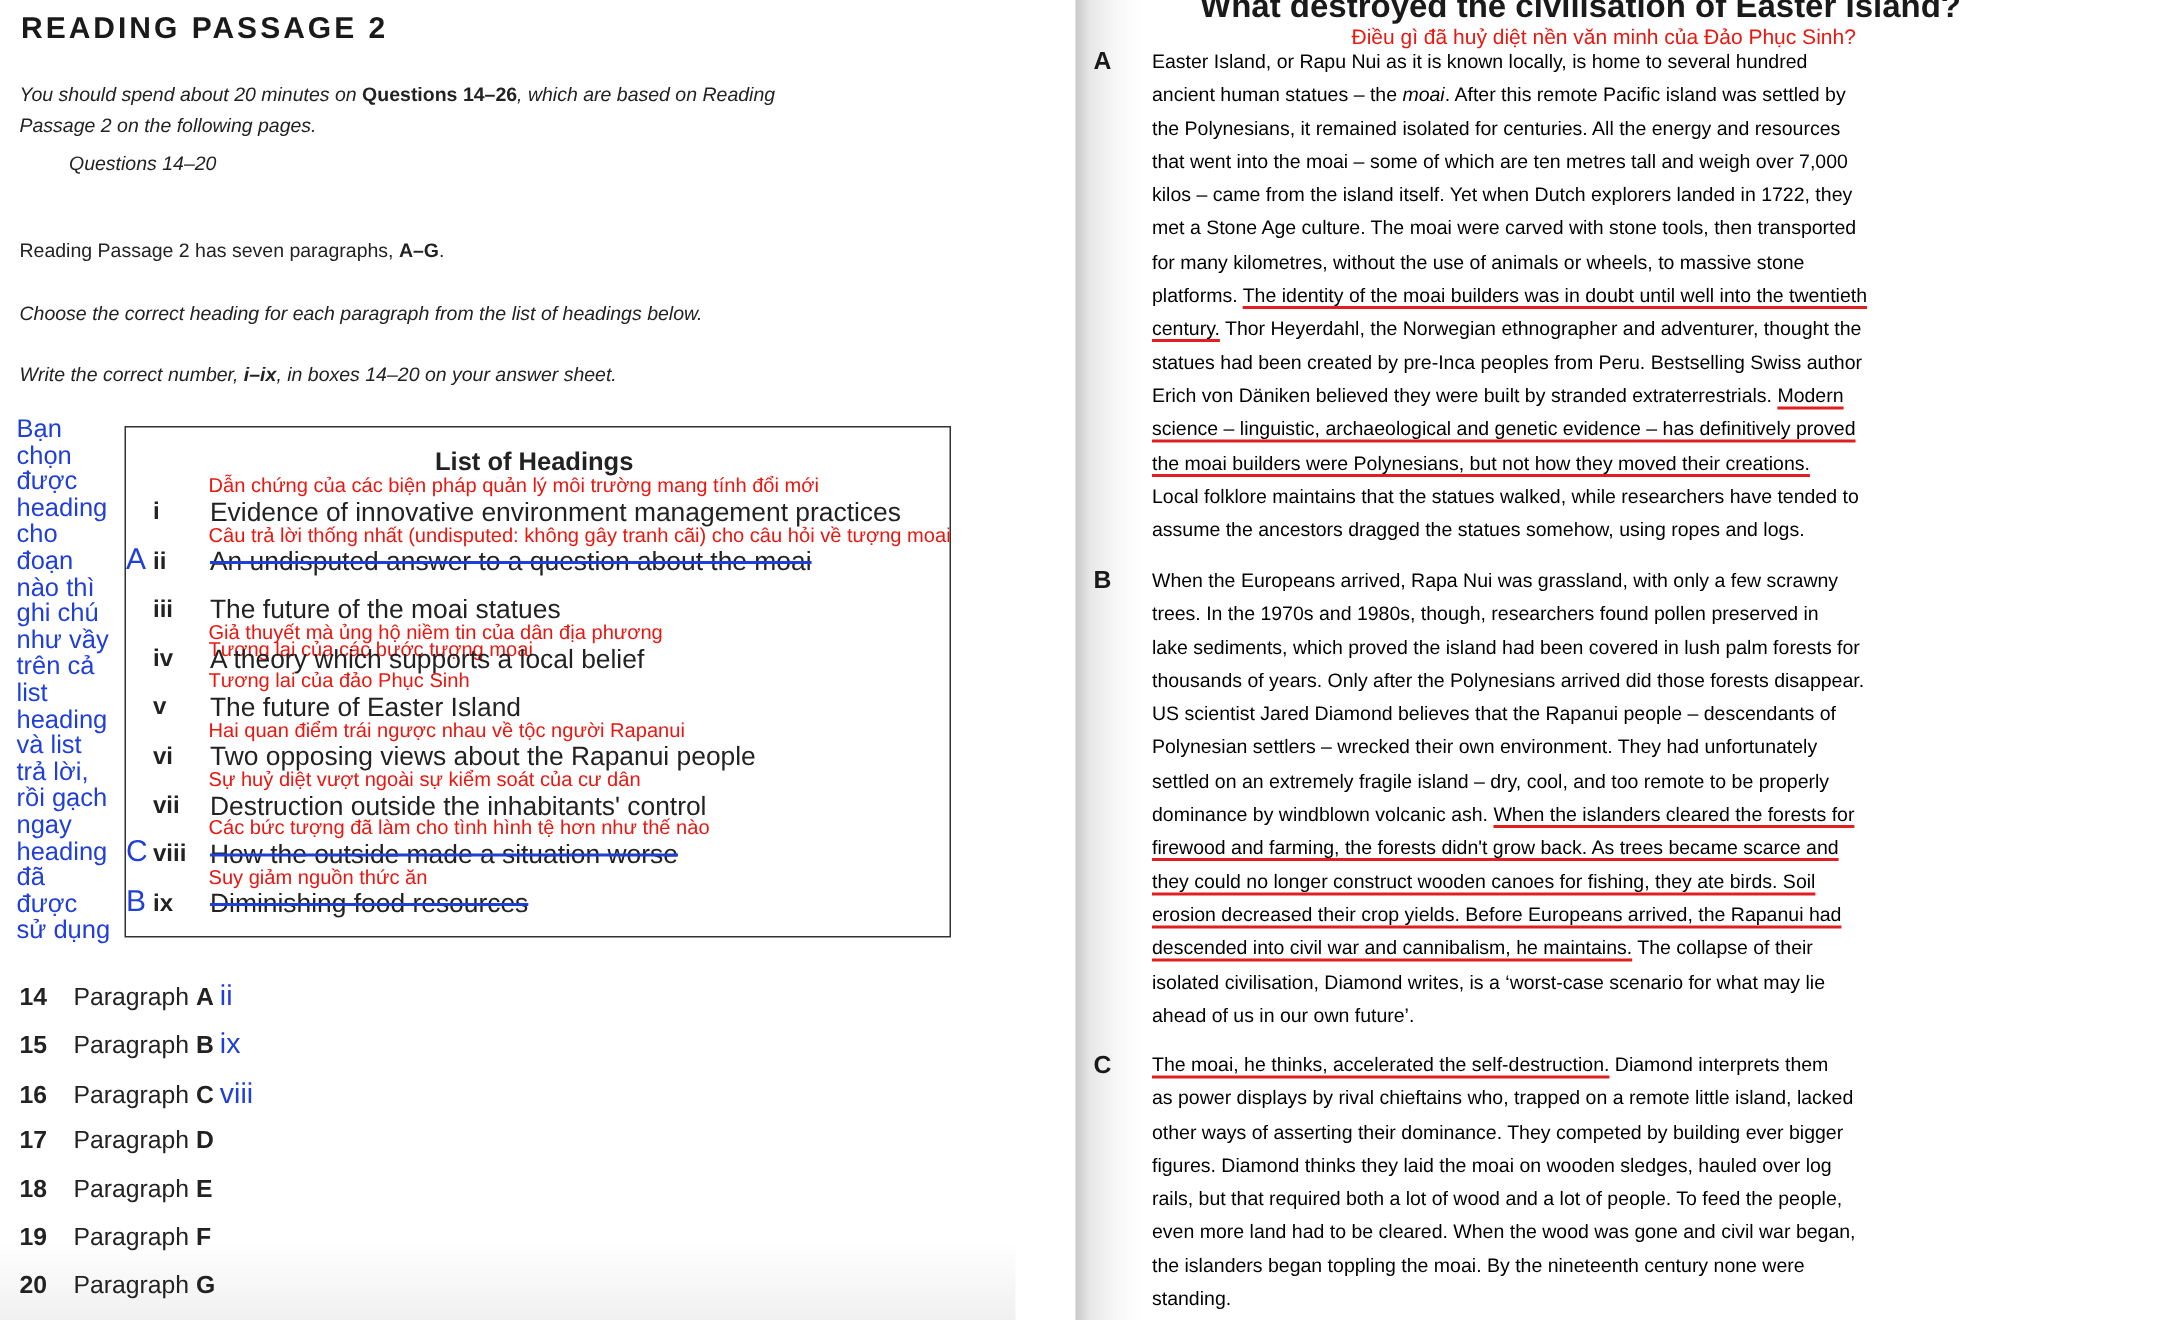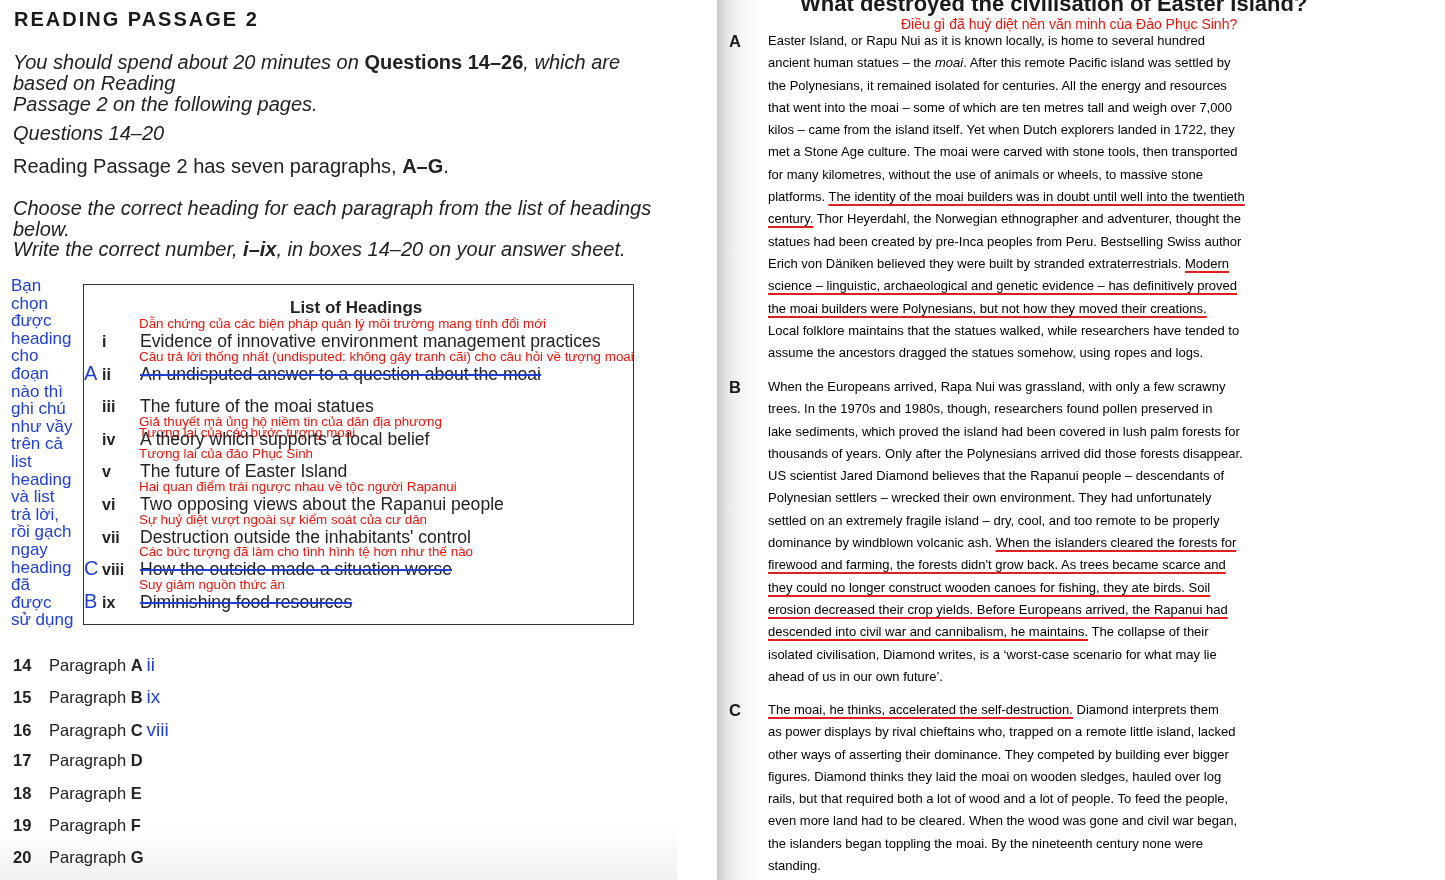--- a/index.html
+++ b/index.html
@@ -9,21 +9,21 @@
   
   #left-page {
     position: absolute; left: 0; top: 0; width: 677px; height: 880px;
     background: linear-gradient(to bottom, #ffffff 0%, #ffffff 94%, #f0f0f0 100%);
   }
   .lp-title {
     position: absolute; left: 14px; top: 8px; font-size: 20px; font-weight: bold;
     letter-spacing: 2px; color: #1a1a1a;
   }
   .lp-instr {
-    position: absolute; left: 13px; font-size: 20px; color: #222; line-height: 21px;
+    position: absolute; left: 13px; font-size: 13px; color: #222; line-height: 21px;
   }
   .lp-instr.italic { font-style: italic; }
   .lp-instr b { font-weight: bold; }
 
   .side-note {
     position: absolute; left: 11px; top: 277px; width: 70px;
     color: #1f3fd6; font-size: 17px; line-height: 17.6px;
   }
 
   #headings-box {
@@ -79,21 +79,21 @@
 <body>
 
 <div id="left-page">
   <div class="lp-title">READING PASSAGE 2</div>
 
   <div class="lp-instr italic" style="top:52px;">
     <span>You should spend about 20 minutes on </span><b style="font-style:normal">Questions 14–26</b><span>, which are based on Reading</span><br>
     <span>Passage 2 on the following pages.</span>
   </div>
 
-  <div class="lp-instr italic" style="top:123px;">Questions 14–20</div>
+  <div class="lp-instr italic" style="top:98px;margin-left:33px;">Questions 14–20</div>
 
   <div class="lp-instr" style="top:156px;">
     <span>Reading Passage 2 has seven paragraphs, </span><b>A–G</b><span>.</span>
   </div>
 
   <div class="lp-instr italic" style="top:198px;">Choose the correct heading for each paragraph from the list of headings below.</div>
 
   <div class="lp-instr italic" style="top:239px;">
     <span>Write the correct number, </span><b>i–ix</b><span>, in boxes 14–20 on your answer sheet.</span>
   </div>

